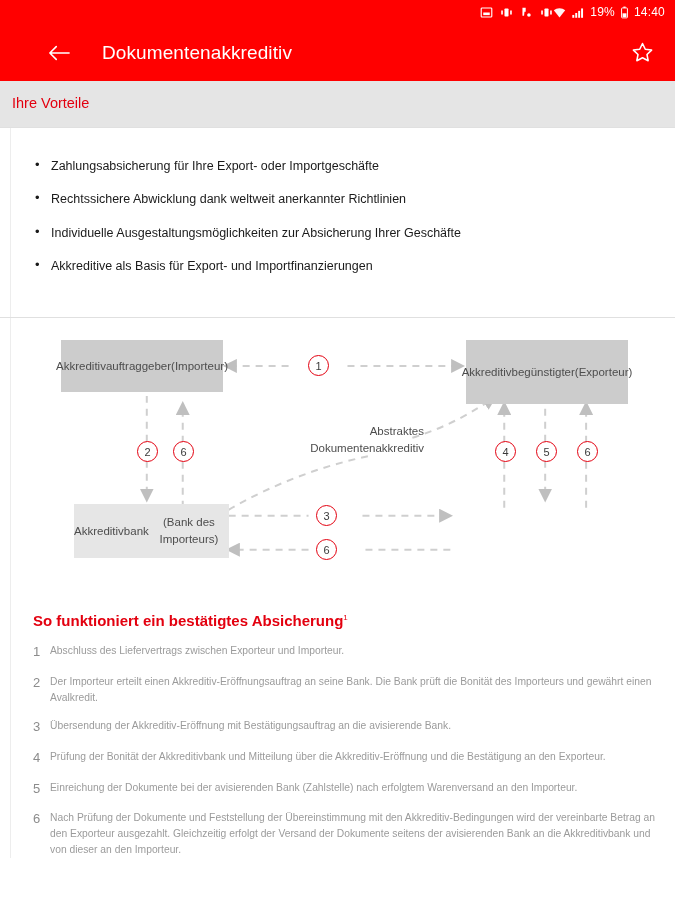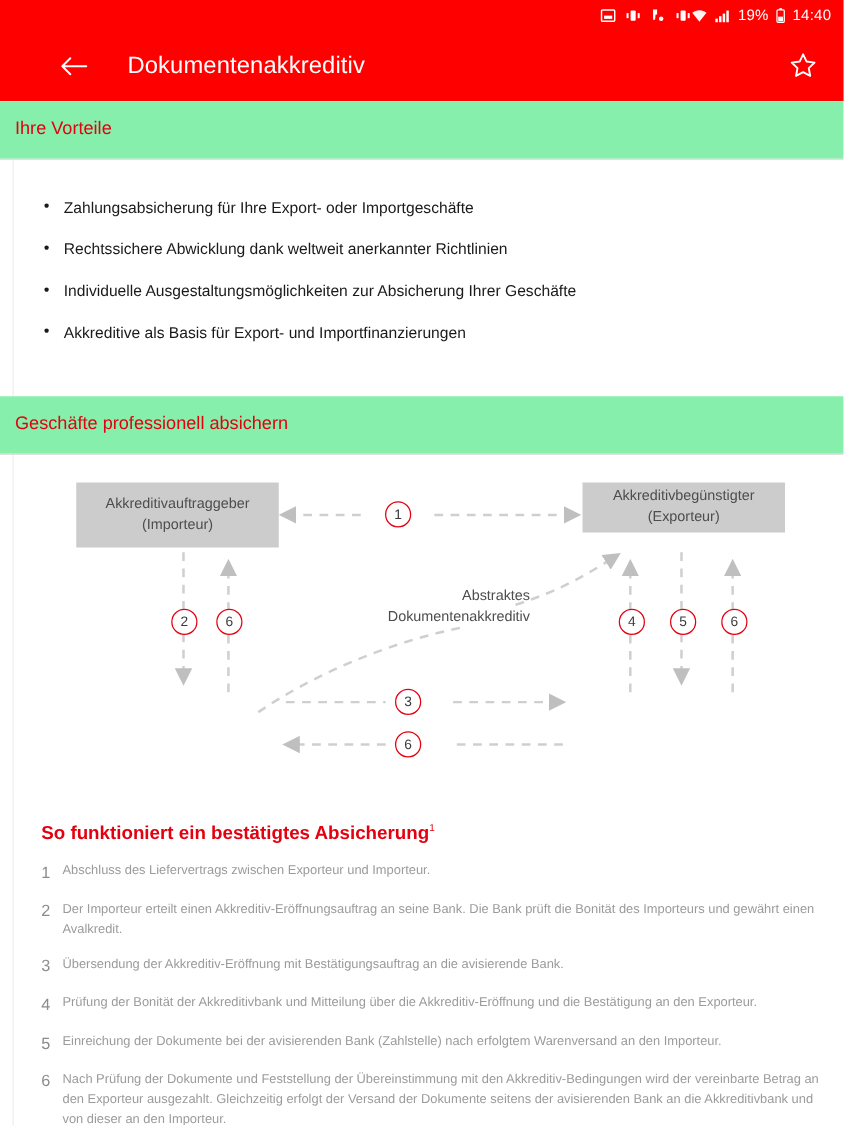--- a/index.html
+++ b/index.html
@@ -28,21 +28,21 @@
   .appbar-title {
     font-size: 19px; font-weight: 400; margin-left: 28px; flex: 1;
     letter-spacing: .1px;
   }
   .icon-btn { width: 30px; height: 30px; display: flex; align-items: center; justify-content: center; cursor: pointer; }
 
   
   .scroll { height: 819px; overflow: hidden; background: #ffffff; }
 
   .section-head {
-    background: #86efac; padding: 14px 12px 16px 12px;
+    background: #e5e5e5; padding: 14px 12px 16px 12px;
     color: #E3000F; font-size: 14.5px;
   }
   .divider-line { height: 1px; background: #E0E0E0; }
 
   .card { background: #ffffff; border-left: 1px solid #EDEDED; margin-left: 10px; }
 
   
   .bullets { padding: 30px 16px 26px 40px; }
   .bullets li {
     list-style: none; position: relative; font-size: 12.5px; color: #1a1a1a;
@@ -50,21 +50,21 @@
   }
   .bullets li::before {
     content: "•"; position: absolute; left: -16px; top: -1px; font-size: 13px; color: #1a1a1a;
   }
 
   
   .diagram-wrap { position: relative; height: 270px; background: #ffffff; }
   .diagram { position: absolute; inset: 0; }
 
   .node {
-    position: absolute; display: flex; flex-direction: column;
+    position: absolute; display: flex; 
     align-items: center; justify-content: center; text-align: center;
     color: #4d4d4d; font-size: 11.5px; line-height: 1.45;
   }
   .node.top { background: #CCCCCC; }
   .node.bottom { background: #E6E6E6; }
 
   .circ {
     position: absolute; width: 21px; height: 21px; border-radius: 50%;
     border: 1.4px solid #E3000F; background: #ffffff;
     display: flex; align-items: center; justify-content: center;
@@ -155,21 +155,20 @@
 
   <div class="card">
     <ul class="bullets">
       <li>Zahlungsabsicherung für Ihre Export- oder Importgeschäfte</li>
       <li>Rechtssichere Abwicklung dank weltweit anerkannter Richtlinien</li>
       <li>Individuelle Ausgestaltungsmöglichkeiten zur Absicherung Ihrer Geschäfte</li>
       <li>Akkreditive als Basis für Export- und Importfinanzierungen</li>
     </ul>
   </div>
 
-  <div class="section-head">Geschäfte professionell absichern</div>
   <div class="divider-line"></div>
 
   <div class="card">
 
     <div class="diagram-wrap">
       <svg class="diagram" viewBox="0 0 665 270">
         <defs>
           <marker id="ah" markerWidth="7" markerHeight="7" refX="5.6" refY="3.5" orient="auto">
             <path d="M0,0 L7,3.5 L0,7 z" fill="#BFBFBF"></path>
           </marker>
@@ -193,23 +192,27 @@
         <line x1="298" y1="232" x2="218" y2="232" stroke="#CFCFCF" stroke-width="2" stroke-dasharray="7 6" marker-end="url(#ah)"></line>
 
         <path d="M196 206 C 240 176, 300 150, 360 138" stroke="#CFCFCF" stroke-width="2" stroke-dasharray="7 6" fill="none"></path>
         <path d="M402 120 C 440 108, 462 94, 484 80" stroke="#CFCFCF" stroke-width="2" stroke-dasharray="7 6" fill="none" marker-end="url(#ah)"></path>
       </svg>
 
       <div class="node top" style="left:50px; top:22px; width:162px; height:52px;">
         <span>Akkreditivauftraggeber</span>
         <span>(Importeur)</span>
       </div>
-      <div class="node top" style="left:455px; top:22px; width:162px; height:40px;">
+      <div class="node top" style="left:455px; top:22px; width:162px; height:64px;">
         <span>Akkreditivbegünstigter</span>
         <span>(Exporteur)</span>
+      </div>
+      <div class="node bottom" style="left:63px; top:186px; width:155px; height:54px;">
+        <span>Akkreditivbank</span>
+        <span>(Bank des Importeurs)</span>
       </div>
 
       <div class="abstract-label" style="left:283px; top:105px; width:130px;">
         <div>Abstraktes</div>
         <div>Dokumentenakkreditiv</div>
       </div>
 
       <div class="circ" style="left:297px; top:37px;">1</div>
       <div class="circ" style="left:126px; top:123px;">2</div>
       <div class="circ" style="left:162px; top:123px;">6</div>

